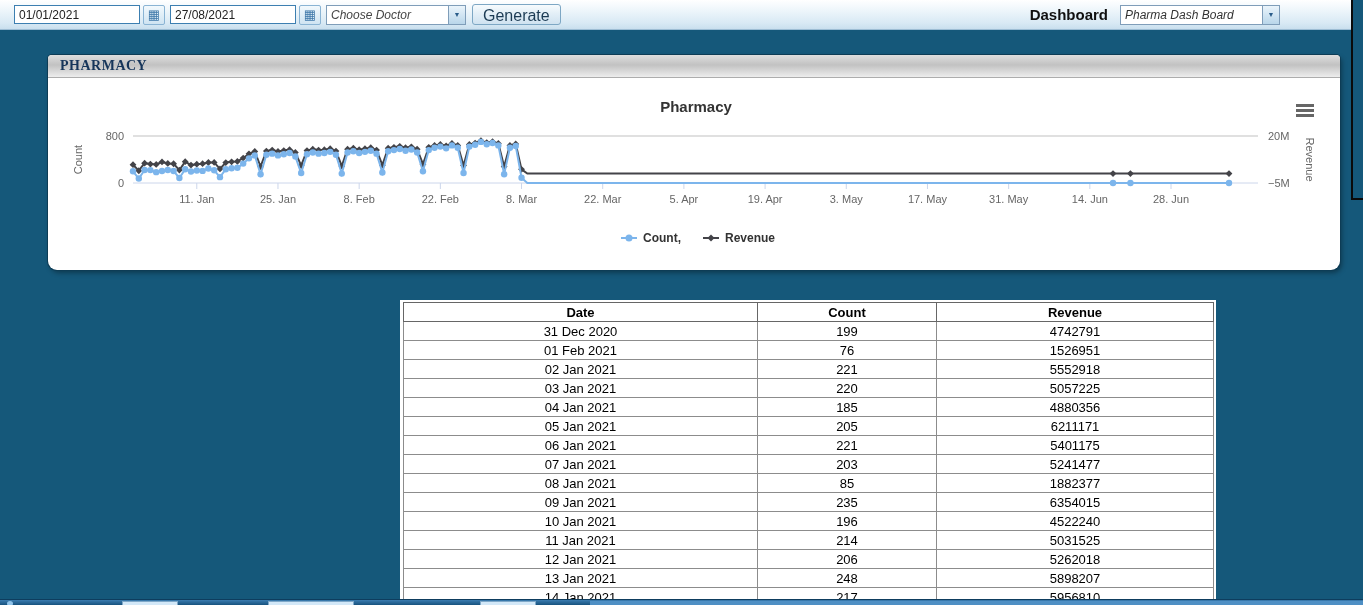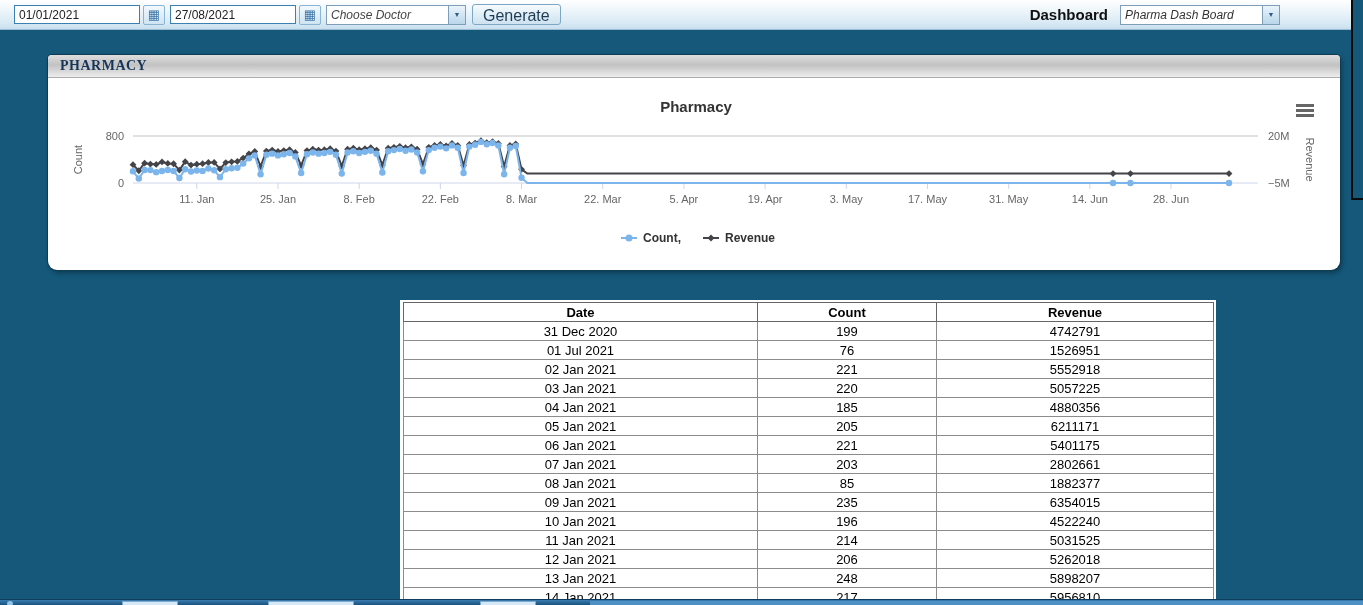--- a/index.html
+++ b/index.html
@@ -340,21 +340,21 @@
           <th>Revenue</th>
         </tr>
       </thead>
     <tbody id="tbody-rows">
         <tr>
           <td>31 Dec 2020</td>
           <td>199</td>
           <td>4742791</td>
         </tr>
         <tr>
-          <td>01 Jul 2021</td>
+          <td>01 Feb 2021</td>
           <td>76</td>
           <td>1526951</td>
         </tr>
         <tr>
           <td>02 Jan 2021</td>
           <td>221</td>
           <td>5552918</td>
         </tr>
         <tr>
           <td>03 Jan 2021</td>
@@ -372,21 +372,21 @@
           <td>6211171</td>
         </tr>
         <tr>
           <td>06 Jan 2021</td>
           <td>221</td>
           <td>5401175</td>
         </tr>
         <tr>
           <td>07 Jan 2021</td>
           <td>203</td>
-          <td>2802661</td>
+          <td>5241477</td>
         </tr>
         <tr>
           <td>08 Jan 2021</td>
           <td>85</td>
           <td>1882377</td>
         </tr>
         <tr>
           <td>09 Jan 2021</td>
           <td>235</td>
           <td>6354015</td>

